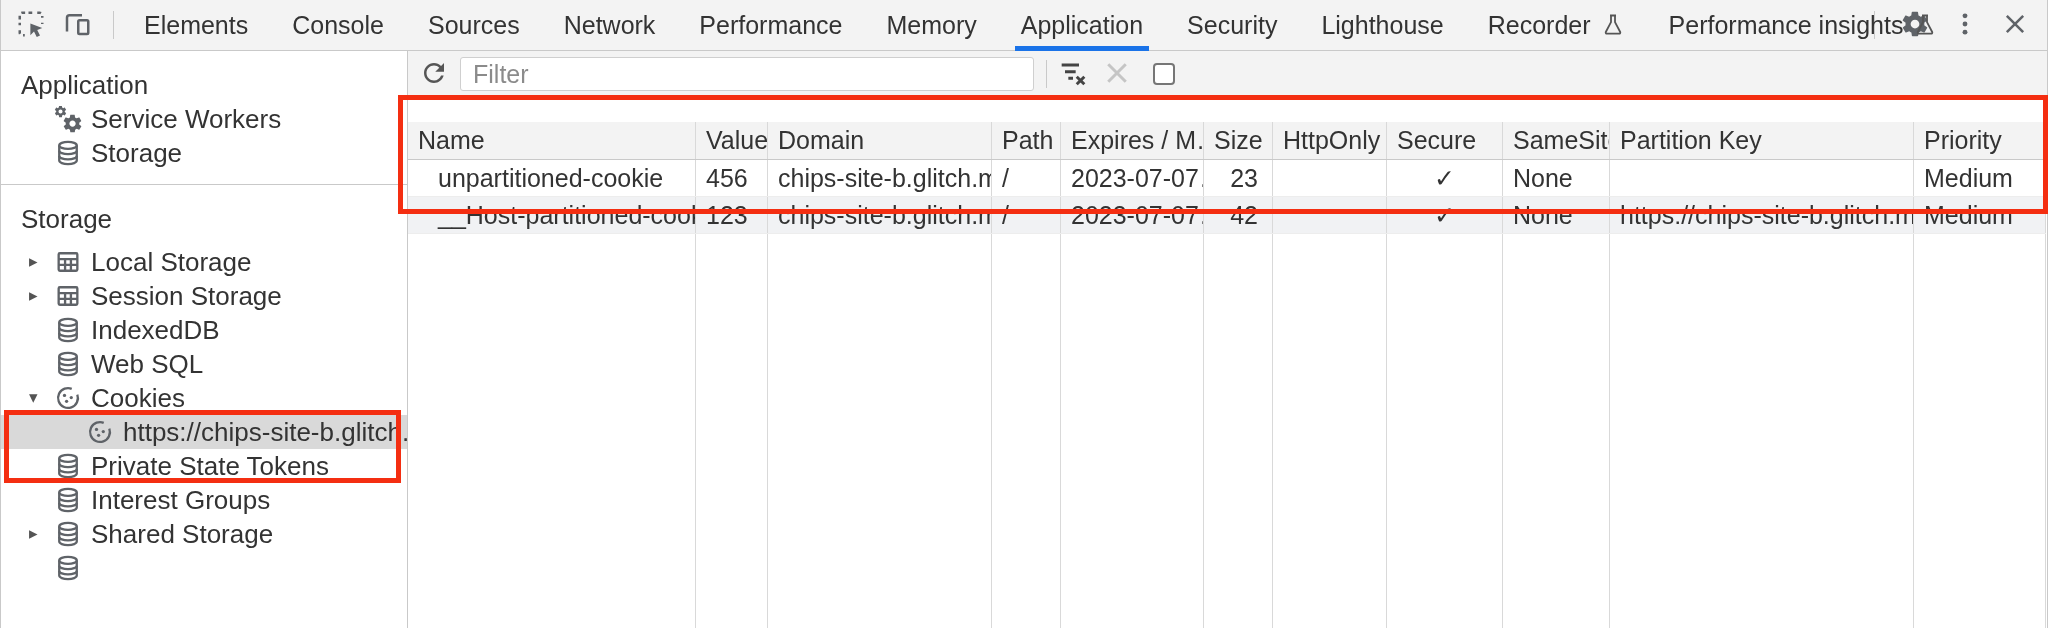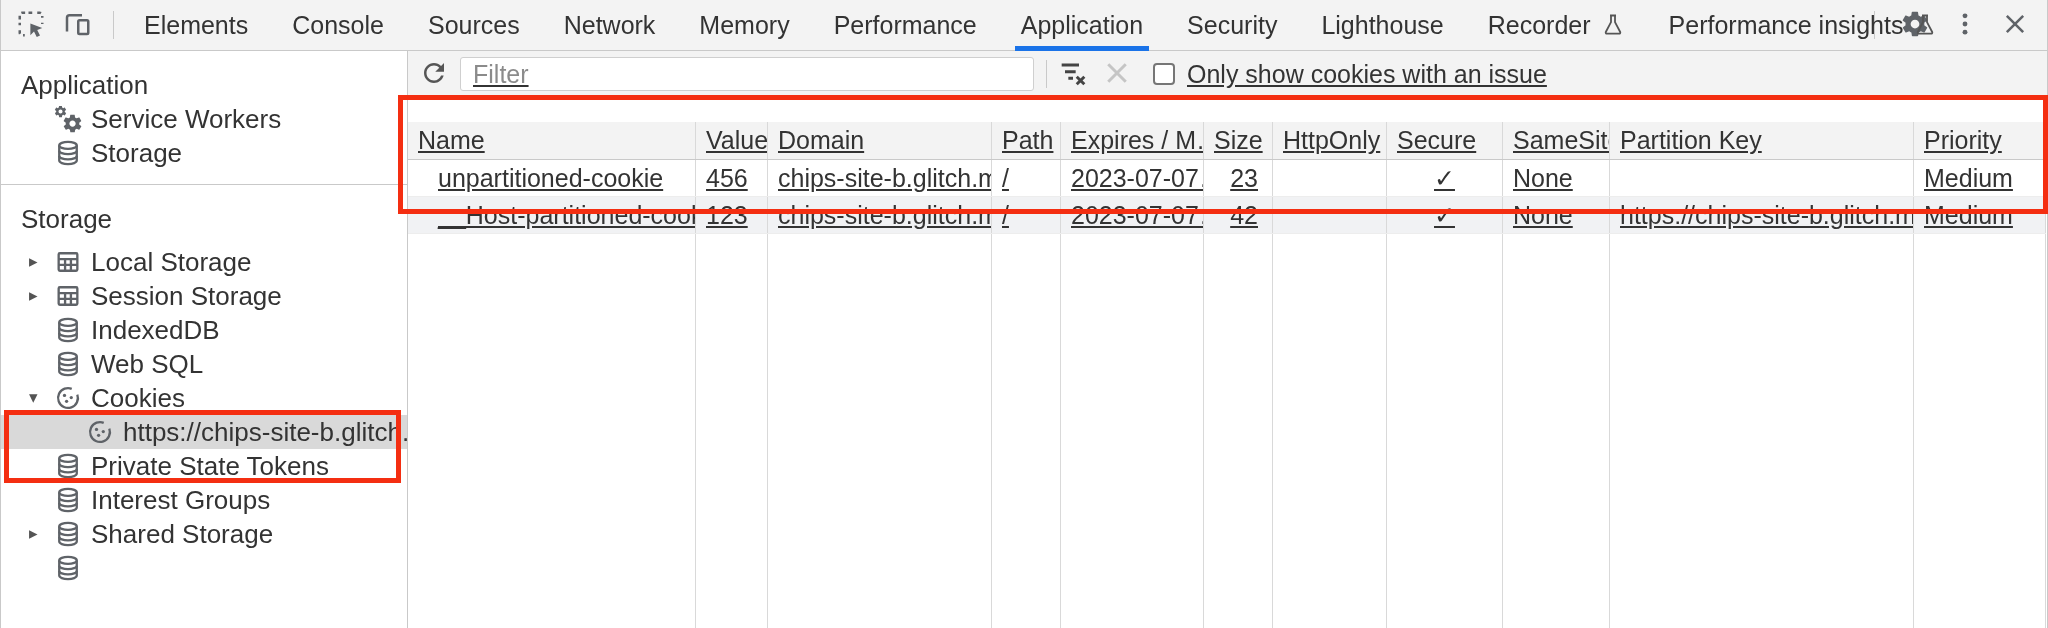--- a/index.html
+++ b/index.html
@@ -22,21 +22,21 @@
   .tabs{display:flex;align-items:stretch;height:51px;flex:1 1 auto;min-width:0;}
   .tab{display:flex;align-items:center;padding:0 22px;font-size:25px;color:var(--text);
        position:relative;white-space:nowrap;cursor:pointer;}
   .tab .flask{margin-left:10px;display:flex;align-items:center;}
   .tab.active::after{content:"";position:absolute;left:16px;right:16px;bottom:0;height:5px;background:var(--accent);}
   .tabbar-right{display:flex;align-items:center;gap:14px;padding-right:14px;margin-left:auto;}
 
   
   .content{display:flex;height:577px;}
   .sidebar{width:407px;flex:0 0 407px;border-right:1px solid var(--border);background:#fff;overflow:hidden;}
-  .main{flex:1 1 auto;display:flex;flex-direction:column;background:#fff;min-width:0;text-decoration:underline;}
+  .main{flex:1 1 auto;display:flex;flex-direction:column;background:#fff;min-width:0;}
 
   
   .section{padding-top:17px;padding-bottom:14px;}
   .section + .section{border-top:1px solid var(--border);}
   .section-title{height:34px;line-height:34px;padding-left:20px;font-size:26px;color:var(--text);}
   .section:nth-child(2) .section-title{margin-bottom:9px;}
   .tree-item{height:34px;display:flex;align-items:center;padding-left:28px;cursor:pointer;white-space:nowrap;}
   .tree-item .arrow{width:24px;flex:0 0 24px;font-size:17px;color:#545454;text-align:left;line-height:34px;}
   .tree-item .titem-icon{width:30px;flex:0 0 30px;margin-right:8px;display:flex;align-items:center;justify-content:center;}
   .tree-item .titem-label{font-size:26px;color:var(--text);}
@@ -107,24 +107,24 @@
         <div class="tab">
           <span>Console</span>
         </div>
         <div class="tab">
           <span>Sources</span>
         </div>
         <div class="tab">
           <span>Network</span>
         </div>
         <div class="tab">
+          <span>Performance</span>
+        </div>
+        <div class="tab">
           <span>Memory</span>
-        </div>
-        <div class="tab">
-          <span>Performance</span>
         </div>
         <div class="tab active">
           <span>Application</span>
         </div>
         <div class="tab">
           <span>Security</span>
         </div>
         <div class="tab">
           <span>Lighthouse</span>
         </div>
@@ -359,21 +359,20 @@
                   <path d="M14.8 14.8l5.7 5.7M20.5 14.8l-5.7 5.7"></path>
                 </g>
               </svg></span>
           </button>
         <button class="icon-btn disabled-icon">
             <span><svg width="30" height="30" viewBox="0 0 24 24">
                 <path d="M5 5l14 14M19 5L5 19" stroke="#c5c5c5" stroke-width="2.4" fill="none"></path>
               </svg></span>
           </button>
         <span class="cb" role="checkbox" aria-checked="false"></span>
-        <label class="cb-label">Only show cookies with an issue</label>
       </div>
 
       <div class="table-area">
         <div id="table-head">
             <div class="trow head">
               <div class="tcell" style="width: 288px;">Name</div>
               <div class="tcell" style="width: 72px;">Value</div>
               <div class="tcell" style="width: 224px;">Domain</div>
               <div class="tcell" style="width: 69px;">Path</div>
               <div class="tcell" style="width: 143px;">Expires / M…</div>

